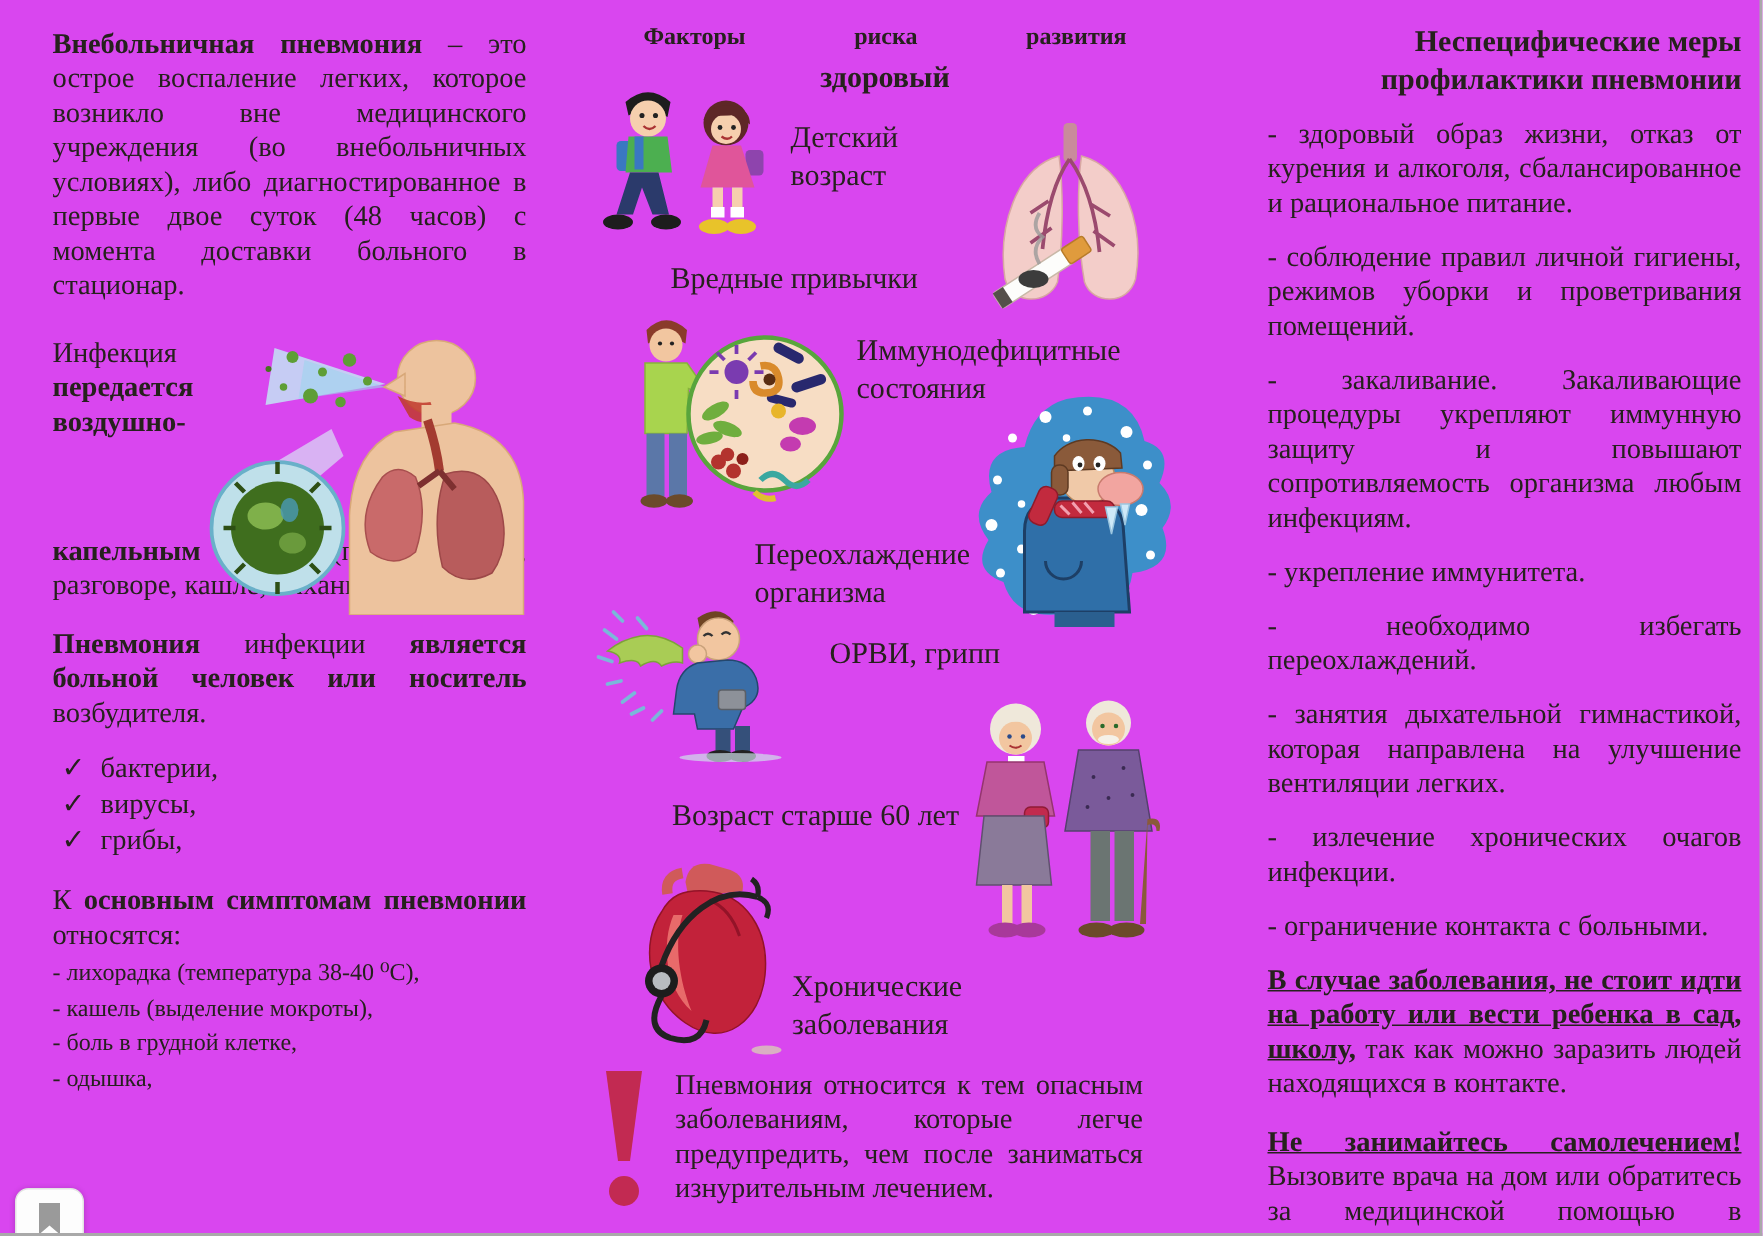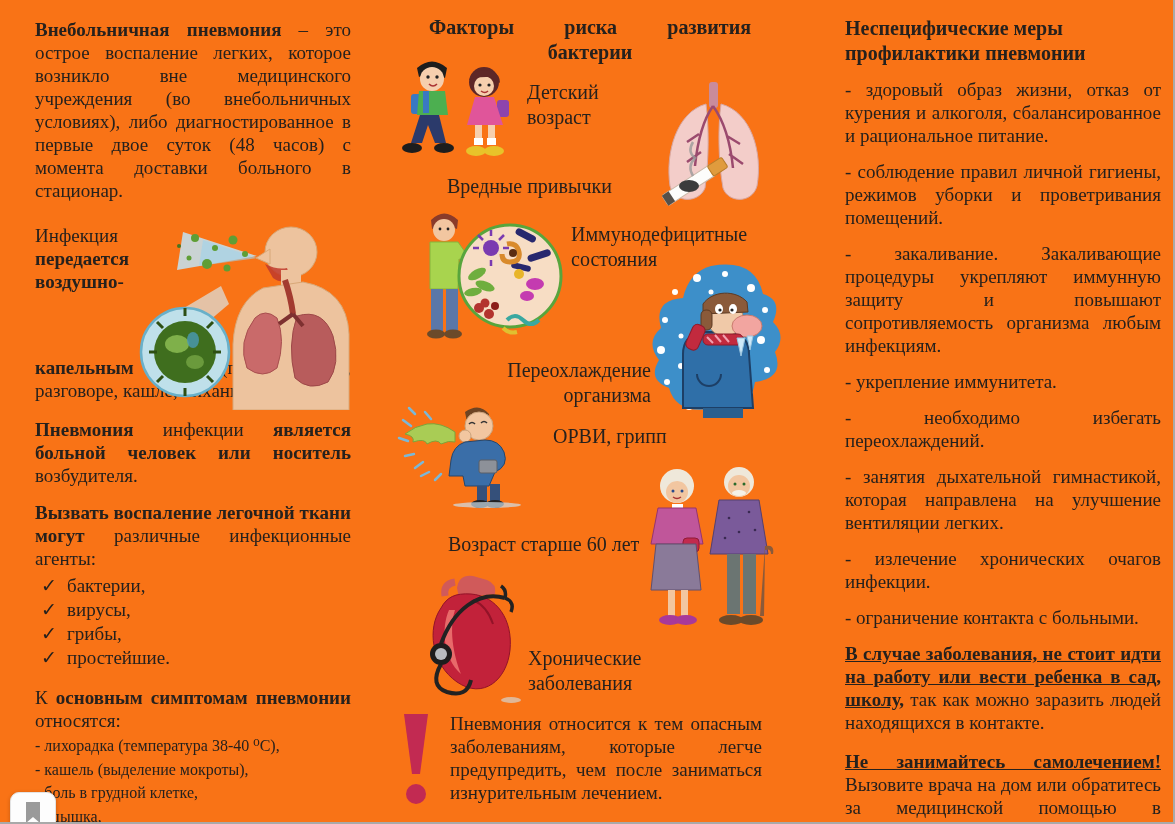--- a/index.html
+++ b/index.html
@@ -1,17 +1,17 @@
 <!DOCTYPE html>
 <html><head>
 <meta charset="utf-8">
 <style>
   html,body{margin:0;padding:0;background:#fff;}
   .page{
-    position:relative;width:1175px;height:824px;background:#f97316;
+    position:relative;width:1175px;height:824px;background:#d946ef;
     font-family:"Liberation Serif","DejaVu Serif",serif;color:#26211d;
     border-right:2px solid #a9a9a9;border-bottom:2px solid #a9a9a9;
     box-sizing:border-box;overflow:hidden;
   }
   .col{position:absolute;top:0;}
   .col1{left:35px;width:316px;padding-top:18px;}
   .col3{left:845px;width:316px;padding-top:16px;}
   .col2{left:395px;width:400px;height:824px;}
   .col2 *{position:absolute;}
   .j{text-align:justify;font-size:19px;line-height:23px;margin:0;}
@@ -21,27 +21,27 @@
   .intro{margin-bottom:22px;}
   .floatimg{float:right;width:218px;height:132px;margin-left:4px;position:relative;}
   .floatimg svg{position:absolute;top:0;left:0;}
   .src{clear:none;margin-top:16px;margin-bottom:14px;}
   .cause{margin-top:14px;margin-bottom:4px;}
   .agent{font-size:19px;line-height:24px;padding-left:6px;}
   .agent .chk{display:inline-block;width:26px;}
   .symhead{margin-top:16px;margin-bottom:2px;}
   .symptom{font-size:16px;line-height:23.5px;}
   
-  .midtitle1{left:34px;top:16px;width:322px;font-weight:bold;font-size:20px;
+  .midtitle1{left:34px;top:16px;width:322px;font-weight:bold;font-size:16px;
     text-align:justify;text-align-last:justify;}
   .midtitle2{left:34px;top:41px;width:322px;font-weight:bold;font-size:20px;text-align:center;}
   .midlabel{font-size:20px;line-height:25px;}
   .warn{left:55px;top:712px;width:312px;text-align:justify;font-size:19px;line-height:23px;}
   
-  .rtitle{font-weight:bold;font-size:20px;text-align:left;line-height:25px;margin-bottom:12px;}
+  .rtitle{font-weight:bold;font-size:20px;text-align:right;line-height:25px;margin-bottom:12px;}
   .rp{margin-bottom:13px;}
   
   .bookmark-btn{position:absolute;left:10px;top:792px;width:46px;height:46px;
     background:#fdfdfd;border:1px solid #e3e3e3;border-radius:9px;
     box-shadow:0 1px 4px rgba(0,0,0,.2);display:flex;justify-content:center;padding-top:9px;box-sizing:border-box;cursor:pointer;}
 </style>
 </head>
 <body>
 
 <div class="page">
@@ -85,39 +85,37 @@
         </g>
         <ellipse cx="44" cy="120" rx="12" ry="9" fill="#7fb04a"></ellipse>
         <ellipse cx="62" cy="138" rx="9" ry="7" fill="#6a9a3c"></ellipse>
         <ellipse cx="60" cy="116" rx="6" ry="8" fill="#4a9ab5" opacity="0.8"></ellipse>
       </svg>
     </div>
     <p class="j"><span>Инфекция </span><span class="b">передается воздушно-капельным путем</span><span> (при дыхании, разговоре, кашле, чихании).</span></p>
 
     <p class="j src"><span class="b">Пневмония</span><span> инфекции </span><span class="b">является больной человек или носитель</span><span> возбудителя.</span></p>
 
-    <p class="j cause"><span class="b">Вызвать воспаление легочной ткани могут</span><span> различные инфекционные агенты:</span></p>
 
     <div class="agent"><span class="chk">✓</span><span>бактерии,</span></div>
     <div class="agent"><span class="chk">✓</span><span>вирусы,</span></div>
     <div class="agent"><span class="chk">✓</span><span>грибы,</span></div>
-    <div class="agent"><span class="chk">✓</span><span>простейшие.</span></div>
 
     <p class="j symhead"><span>К </span><span class="b">основным симптомам пневмонии</span><span> относятся:</span></p>
 
     <div class="symptom">- лихорадка (температура 38-40 ⁰С),</div>
     <div class="symptom">- кашель (выделение мокроты),</div>
     <div class="symptom">- боль в грудной клетке,</div>
     <div class="symptom">- одышка,</div>
 
   </div>
 
   <div class="col col2">
     <div class="midtitle1">Факторы риска развития</div>
-    <div class="midtitle2">бактерии</div>
+    <div class="midtitle2">здоровый</div>
 
     <svg style="left:4px;top:58px" width="130" height="104" viewBox="0 0 130 104">
       <path d="M18,10 q15,-13 30,0 l-2,10 q-13,-8 -26,-1 z" fill="#1d1d1d"></path>
       <circle cx="33" cy="21" r="12" fill="#f6cfae"></circle>
       <circle cx="29" cy="19" r="1.7" fill="#222"></circle>
         <circle cx="38" cy="19" r="1.7" fill="#222"></circle>
       <path d="M30,26 q4,4 8,0" stroke="#a33" stroke-width="1.6" fill="none"></path>
       <rect x="12" y="36" width="11" height="20" rx="3" fill="#3a78c2"></rect>
       <path d="M20,33 h26 l3,24 h-31 z" fill="#4caf50"></path>
       <rect x="24" y="33" width="6" height="22" fill="#3a78c2"></rect>
@@ -231,21 +229,21 @@
       <ellipse cx="102" cy="64" rx="15" ry="11" fill="#f2a5a0" stroke="#c97b6e"></ellipse>
       <g fill="#c22a3e" stroke="#8e1b2b">
         <rect x="58" y="72" width="40" height="11" rx="5"></rect>
         <rect x="44" y="62" width="13" height="26" rx="5" transform="rotate(24 50 75)"></rect>
       </g>
       <path d="M62,75 l6,6 M70,73 l6,7 M78,73 l6,7" stroke="#f2a0b0" stroke-width="2"></path>
       <polygon points="92,76 96,94 100,76" fill="#cfe9f8" stroke="#9cc6e0"></polygon>
       <polygon points="102,74 105,88 108,74" fill="#cfe9f8" stroke="#9cc6e0"></polygon>
       <rect x="58" y="146" width="40" height="10" fill="#2a5f8f"></rect>
     </svg>
-    <div class="midlabel" style="left:108px;top:358px;width:148px;text-align:right">Переохлаждение организма</div>
+    <div class="midlabel" style="left:108px;top:358px;width:148px;">Переохлаждение организма</div>
 
     <svg style="left:0px;top:398px" width="150" height="110" viewBox="0 0 150 110">
       <g stroke="#7ab8d9" stroke-width="2.5" stroke-linecap="round">
         <line x1="8" y1="22" x2="16" y2="28"></line>
           <line x1="4" y1="40" x2="13" y2="43"></line>
         <line x1="10" y1="58" x2="19" y2="56"></line>
           <line x1="20" y1="70" x2="28" y2="64"></line>
         <line x1="30" y1="14" x2="36" y2="21"></line>
           <line x1="26" y1="78" x2="34" y2="74"></line>
         <line x1="40" y1="82" x2="46" y2="76"></line>

